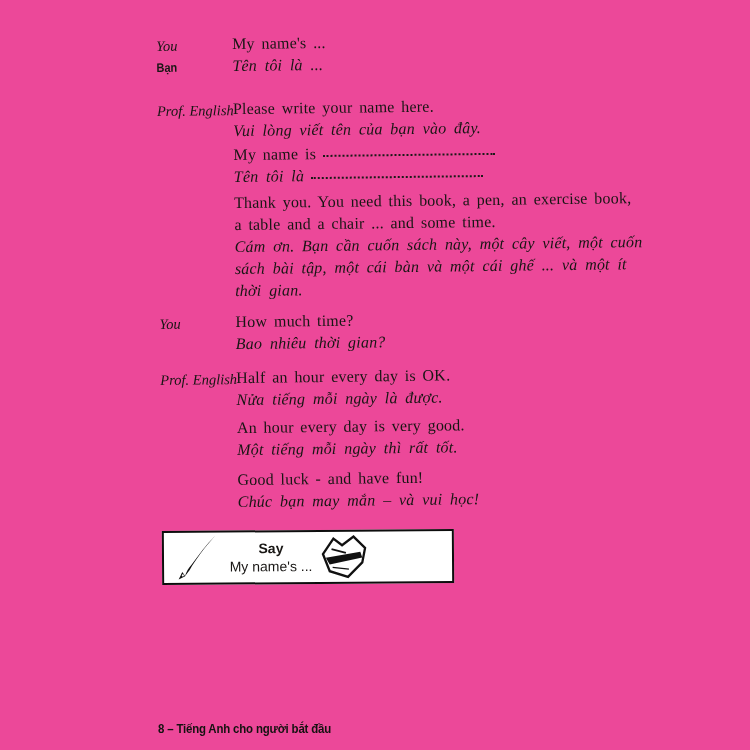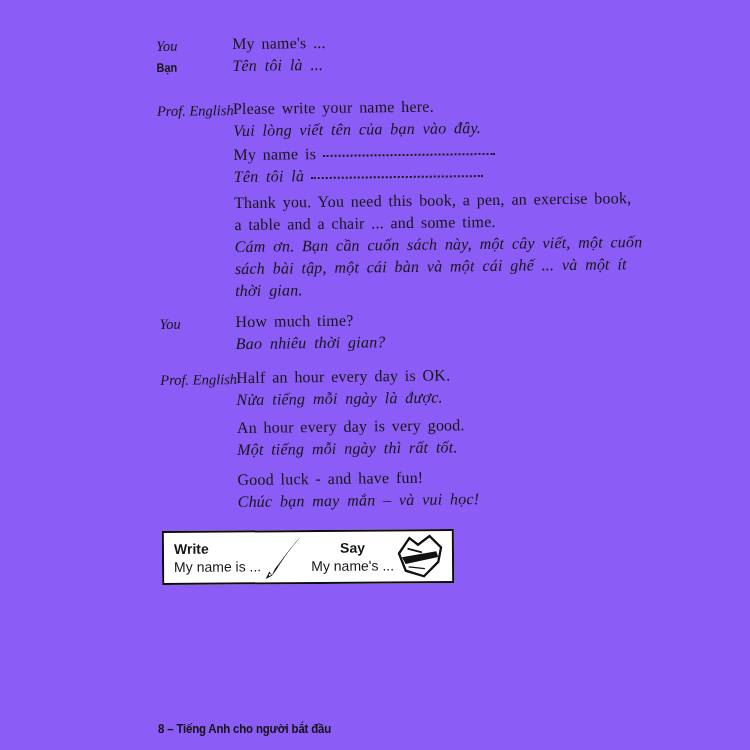--- a/index.html
+++ b/index.html
@@ -1,17 +1,17 @@
 <!DOCTYPE html>
 <html><head>
 <meta charset="utf-8">
 <style>
   html,body{margin:0;padding:0;background:#e9e9e9;}
   .page{
-    position:relative;width:750px;height:750px;background:#8b5cf6;
+    position:relative;width:750px;height:750px;background:#ec4899;
     overflow:hidden;color:#181614;
     font-family:"Liberation Serif","DejaVu Serif",serif;
   }
   
   .dialogue{
     position:absolute;left:156px;top:34px;width:520px;
     transform:rotate(-0.7deg);transform-origin:0 0;
   }
   .turn{display:grid;grid-template-columns:76px auto;}
   .labels{padding-top:1px;}
@@ -145,24 +145,20 @@
       <div class="labels"></div>
       <div>
         <p class="line en">Good luck - and have fun!</p>
         <p class="line vi">Chúc bạn may mắn – và vui học!</p>
       </div>
     </section>
 
   </div>
 
   <div class="practice-box">
-    <div class="pb-col pb-write">
-      <div class="pb-label">Write</div>
-      <div class="pb-phrase">My name is ...</div>
-    </div>
     <div class="pen-wrap">
       <svg viewBox="0 0 56 56" width="46" height="50" aria-hidden="true">
         <path d="M50,3 C38,16 26,32 19,44 L13,52 C15,46 18,41 21,38 C30,26 40,13 50,3 Z" fill="#111"></path>
         <path d="M13.5,51.5 L5.5,55.5 L10,46.5 Z" fill="#111"></path>
         <circle cx="10.6" cy="50.6" r="1.3" fill="#fff"></circle>
       </svg>
     </div>
     <div class="pb-col pb-say">
       <div class="pb-label">Say</div>
       <div class="pb-phrase">My name's ...</div>

